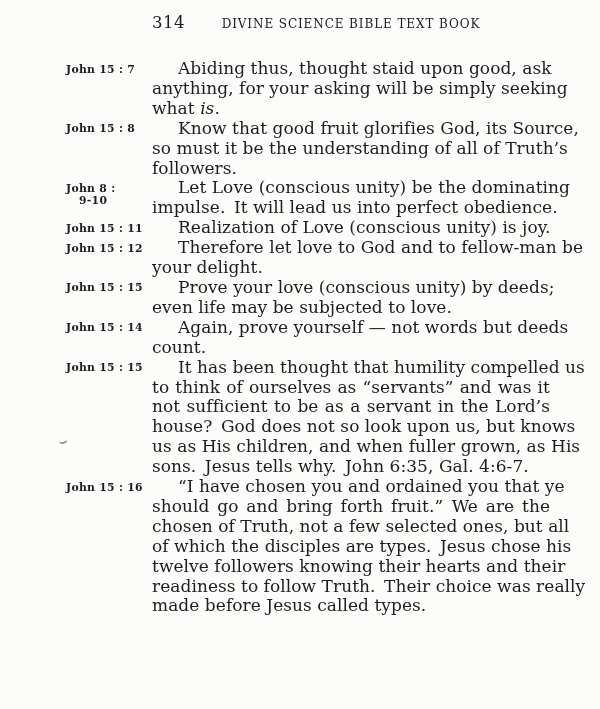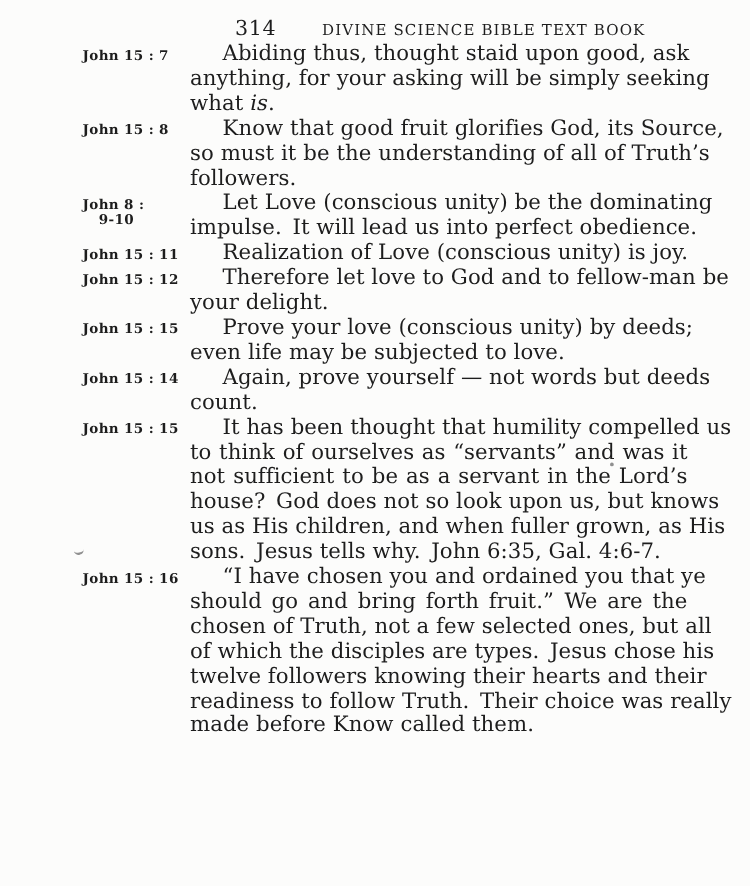--- a/index.html
+++ b/index.html
@@ -12,36 +12,35 @@
   }
   .page {
     position: relative;
     width: 600px; height: 709px;
     box-sizing: border-box;
     padding: 13px 50px 0 66px;
   }
   .header-row {
     display: grid;
     grid-template-columns: 86px 398px;
-    gap: 36px;
   }
   .header-cell { position: relative; height: 21px; }
   .page-number {
     position: absolute; left: 0; top: 0;
     font-size: 16.5px; letter-spacing: 0.5px;
   }
   .running-title {
     text-align: center;
     font-size: 12px;
     font-weight: 400;
     letter-spacing: 0.9px;
     padding-top: 4px;
     white-space: nowrap;
   }
-  .content { }
+  .content { margin-top: 25px; }
   .entry {
     display: grid;
     grid-template-columns: 86px 398px;
     align-items: start;
   }
   .ref {
     padding-top: 4.5px;
     font-size: 10.8px;
     font-weight: 700;
     line-height: 12.5px;
@@ -180,21 +179,21 @@
       <div class="ref">
         <div>John 15 : 16</div>
       </div>
       <div class="para">
         <div class="line first">“I have chosen you and ordained you that ye</div>
         <div class="line">should go and bring forth fruit.” We are the</div>
         <div class="line">chosen of Truth, not a few selected ones, but all</div>
         <div class="line">of which the disciples are types. Jesus chose his</div>
         <div class="line">twelve followers knowing their hearts and their</div>
         <div class="line">readiness to follow Truth. Their choice was really</div>
-        <div class="line last">made before Know called them.</div>
+        <div class="line last">made before Jesus called types.</div>
       </div>
     </div>
 
   </div>
 
   <div class="artifact-dash"></div>
   <div class="artifact-dot"></div>
 </div>
 
 </body></html>

